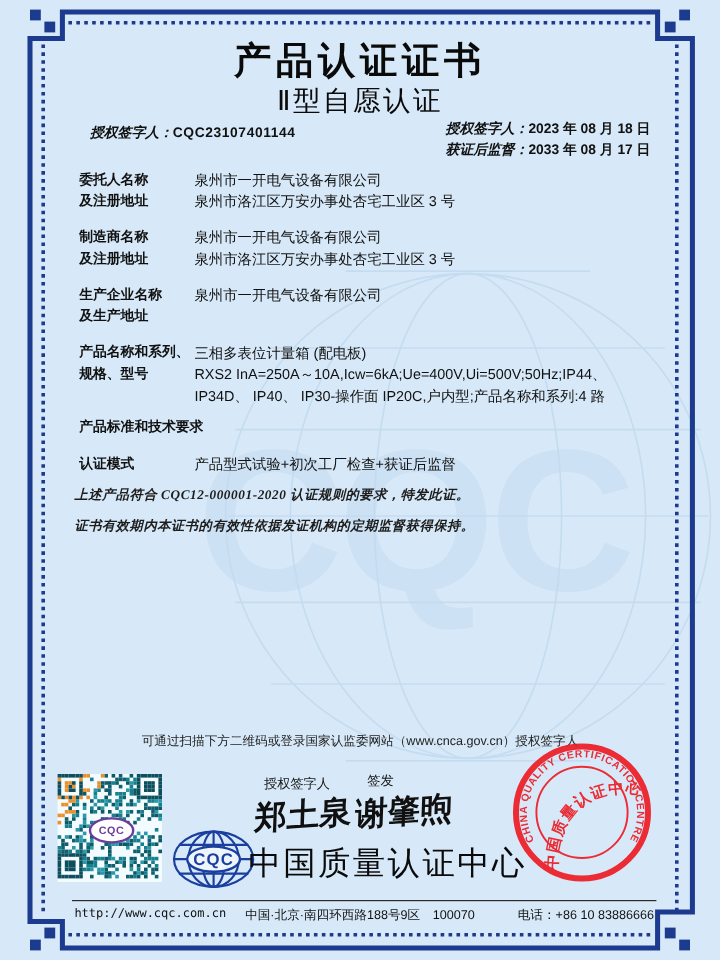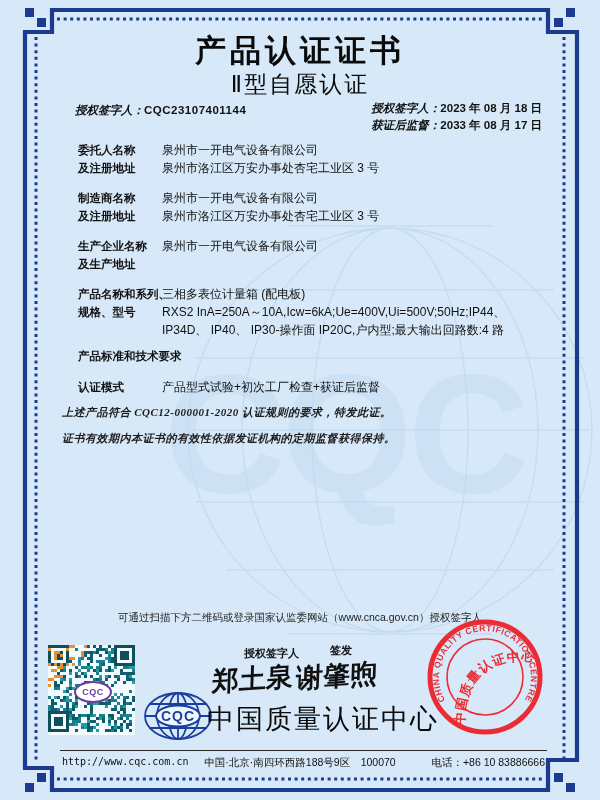--- a/index.html
+++ b/index.html
@@ -13,26 +13,26 @@
   svg{display:block;}
   
   .title{left:0;right:0;top:30px;text-align:center;font-size:31px;font-weight:bold;letter-spacing:4px;color:#0a0a0a;}
   .subtitle{left:0;right:0;top:69px;text-align:center;font-size:23px;letter-spacing:2px;color:#0a0a0a;}
   .certrow{left:75px;top:103px;font-size:11.5px;}
   .kai{font-family:"Liberation Serif","DejaVu Serif",serif;font-style:italic;font-weight:bold;}
   .certnum{font-weight:bold;letter-spacing:.5px;}
   .dates{right:58px;top:100px;text-align:left;font-size:11.5px;line-height:17px;}
   .dates b{font-weight:bold;}
   .frow{position:absolute;left:62px;right:52px;line-height:18px;font-size:12px;}
-  .flabel{position:absolute;left:16px;top:0;width:100px;font-weight:bold;font-size:11.5px;line-height:18px;white-space:pre-line;}
+  .flabel{position:absolute;left:4px;top:0;width:100px;font-weight:bold;font-size:11.5px;line-height:18px;white-space:pre-line;}
   .fvalue{margin-left:100px;line-height:18px;overflow-wrap:anywhere;word-break:break-word;}
   .notes{font-family:"Liberation Serif","DejaVu Serif",serif;font-style:italic;font-weight:bold;font-size:11px;color:#1d1d1d;letter-spacing:.5px;}
   .verify{left:0;right:0;top:611px;text-align:center;font-size:10.5px;color:#222;}
   
-  .siglabel{font-size:11px;font-weight:bold;color:#151515;margin-left:24px;}
+  .siglabel{font-size:11px;font-weight:normal;color:#151515;}
   .sig{font-size:27px;font-weight:bold;transform:rotate(-4deg) skewX(-6deg);color:#101010;white-space:nowrap;}
   .orgname{font-size:27px;color:#0a0a0a;letter-spacing:2px;font-weight:500;}
   
   .footrule{left:60px;top:750px;width:487px;height:0;border-top:1.3px solid #2a2a2a;}
   .footer{left:0;right:0;top:756px;font-size:10.5px;color:#111;}
   .foot-web{position:absolute;left:62px;top:0;font-family:"DejaVu Sans Mono","Liberation Mono",monospace;font-size:10px;}
   .foot-addr{position:absolute;left:175px;width:250px;text-align:center;top:0;}
   .foot-phone{position:absolute;right:55px;top:0;}
   
   #qr{left:48px;top:645px;width:87px;height:90px;background:#f4fbff;}
@@ -107,21 +107,21 @@
   <div class="fvalue">
     <div>泉州市一开电气设备有限公司</div>
   </div>
 </div>
 
 <div class="frow" style="top:285px">
   <span class="flabel">产品名称和系列、
 规格、型号</span>
   <div class="fvalue" style="width:382px">
     <div>三相多表位计量箱 (配电板)</div>
-    <div>RXS2 InA=250A～10A,Icw=6kA;Ue=400V,Ui=500V;50Hz;IP44、 IP34D、 IP40、 IP30-操作面 IP20C,户内型;最大输出回路数:4 路</div>
+    <div>RXS2 InA=250A～10A,Icw=6kA;Ue=400V,Ui=500V;50Hz;IP44、 IP34D、 IP40、 IP30-操作面 IP20C,户内型;产品名称和系列:4 路</div>
   </div>
 </div>
 
 <div class="frow" style="top:347px">
   <span class="flabel" style="width:108px">产品标准和技术要求</span>
 </div>
 
 <div class="frow" style="top:378px">
   <span class="flabel">认证模式</span>
   <div class="fvalue">产品型式试验+初次工厂检查+获证后监督</div>

